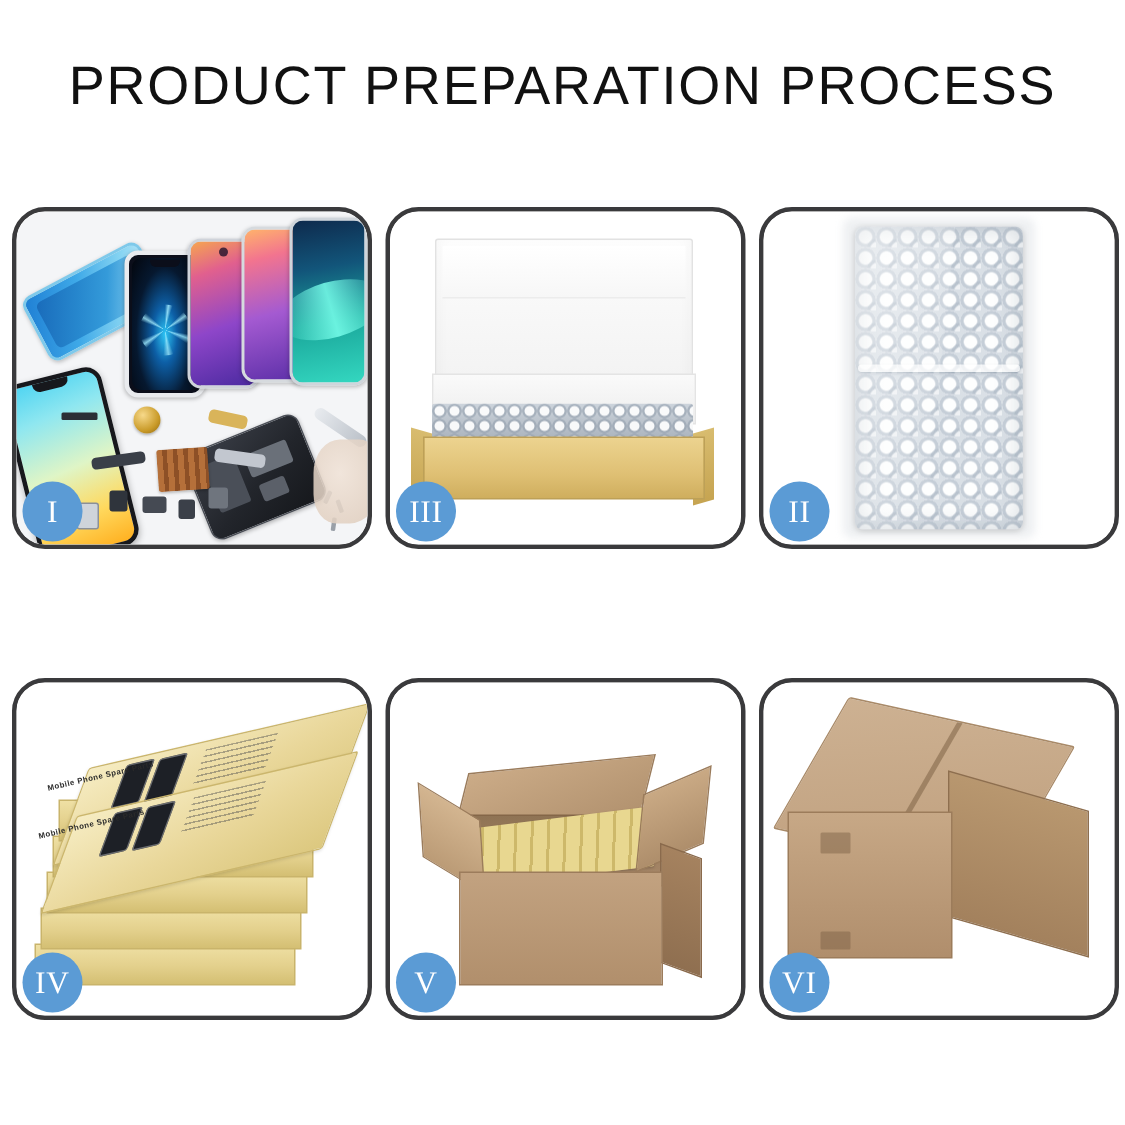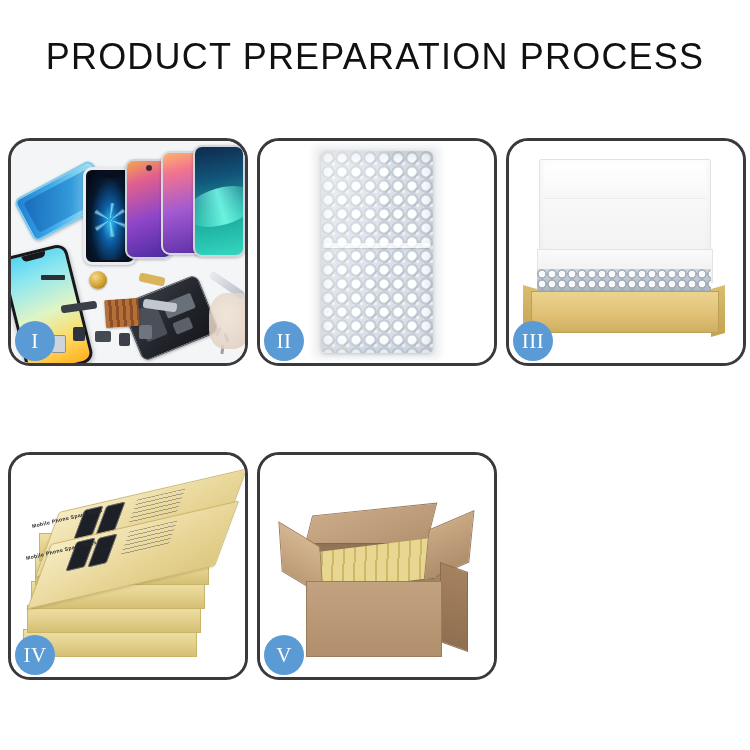--- a/index.html
+++ b/index.html
@@ -398,39 +398,39 @@
         <div class="part scr1"></div>
         <div class="part scr2"></div>
         <div class="part scr3"></div>
         <div class="part tool"></div>
         <div class="part hand"></div>
       </div>
       <div class="badge">I</div>
     </div>
 
     <div class="panel">
-      <div class="panel-stage p2">
-        <div class="bw-halo"></div>
-        <div class="bubblewrap">
-          <div class="bw-seam" style="top:92px"></div>
-        </div>
-      </div>
-      <div class="badge">II</div>
-    </div>
-
-    <div class="panel">
       <div class="panel-stage p3">
         <div class="b3-lid"></div>
         <div class="b3-foam"></div>
         <div class="b3-fill"></div>
         <div class="b3-left"></div>
         <div class="b3-right"></div>
         <div class="b3-front"></div>
       </div>
       <div class="badge">III</div>
+    </div>
+
+    <div class="panel">
+      <div class="panel-stage p2">
+        <div class="bw-halo"></div>
+        <div class="bubblewrap">
+          <div class="bw-seam" style="top:92px"></div>
+        </div>
+      </div>
+      <div class="badge">II</div>
     </div>
 
     <div class="panel">
       <div class="panel-stage p4">
         <div class="stack">
 
           <div class="kbox" style="left:6px;  top:150px; width:172px;"></div>
           <div class="kbox" style="left:10px; top:126px; width:172px;"></div>
           <div class="kbox" style="left:14px; top:102px; width:172px;"></div>
           <div class="kbox" style="left:18px; top:78px;  width:172px;"></div>
@@ -460,15 +460,27 @@
           <div class="c5-goods"></div>
           <div class="flap flap-left"></div>
           <div class="flap flap-right"></div>
           <div class="c5-side"></div>
           <div class="c5-body"></div>
         </div>
       </div>
       <div class="badge">V</div>
     </div>
 
+    <div class="panel">
+      <div class="panel-stage p6">
+        <div class="c6">
+          <div class="c6-top"></div>
+          <div class="c6-right"></div>
+          <div class="c6-front"></div>
+          <div class="c6-tab t1"></div>
+          <div class="c6-tab t2"></div>
+        </div>
+      </div>
+      <div class="badge">VI</div>
+    </div>
 
   </div>
 </div>
 
 </body></html>

